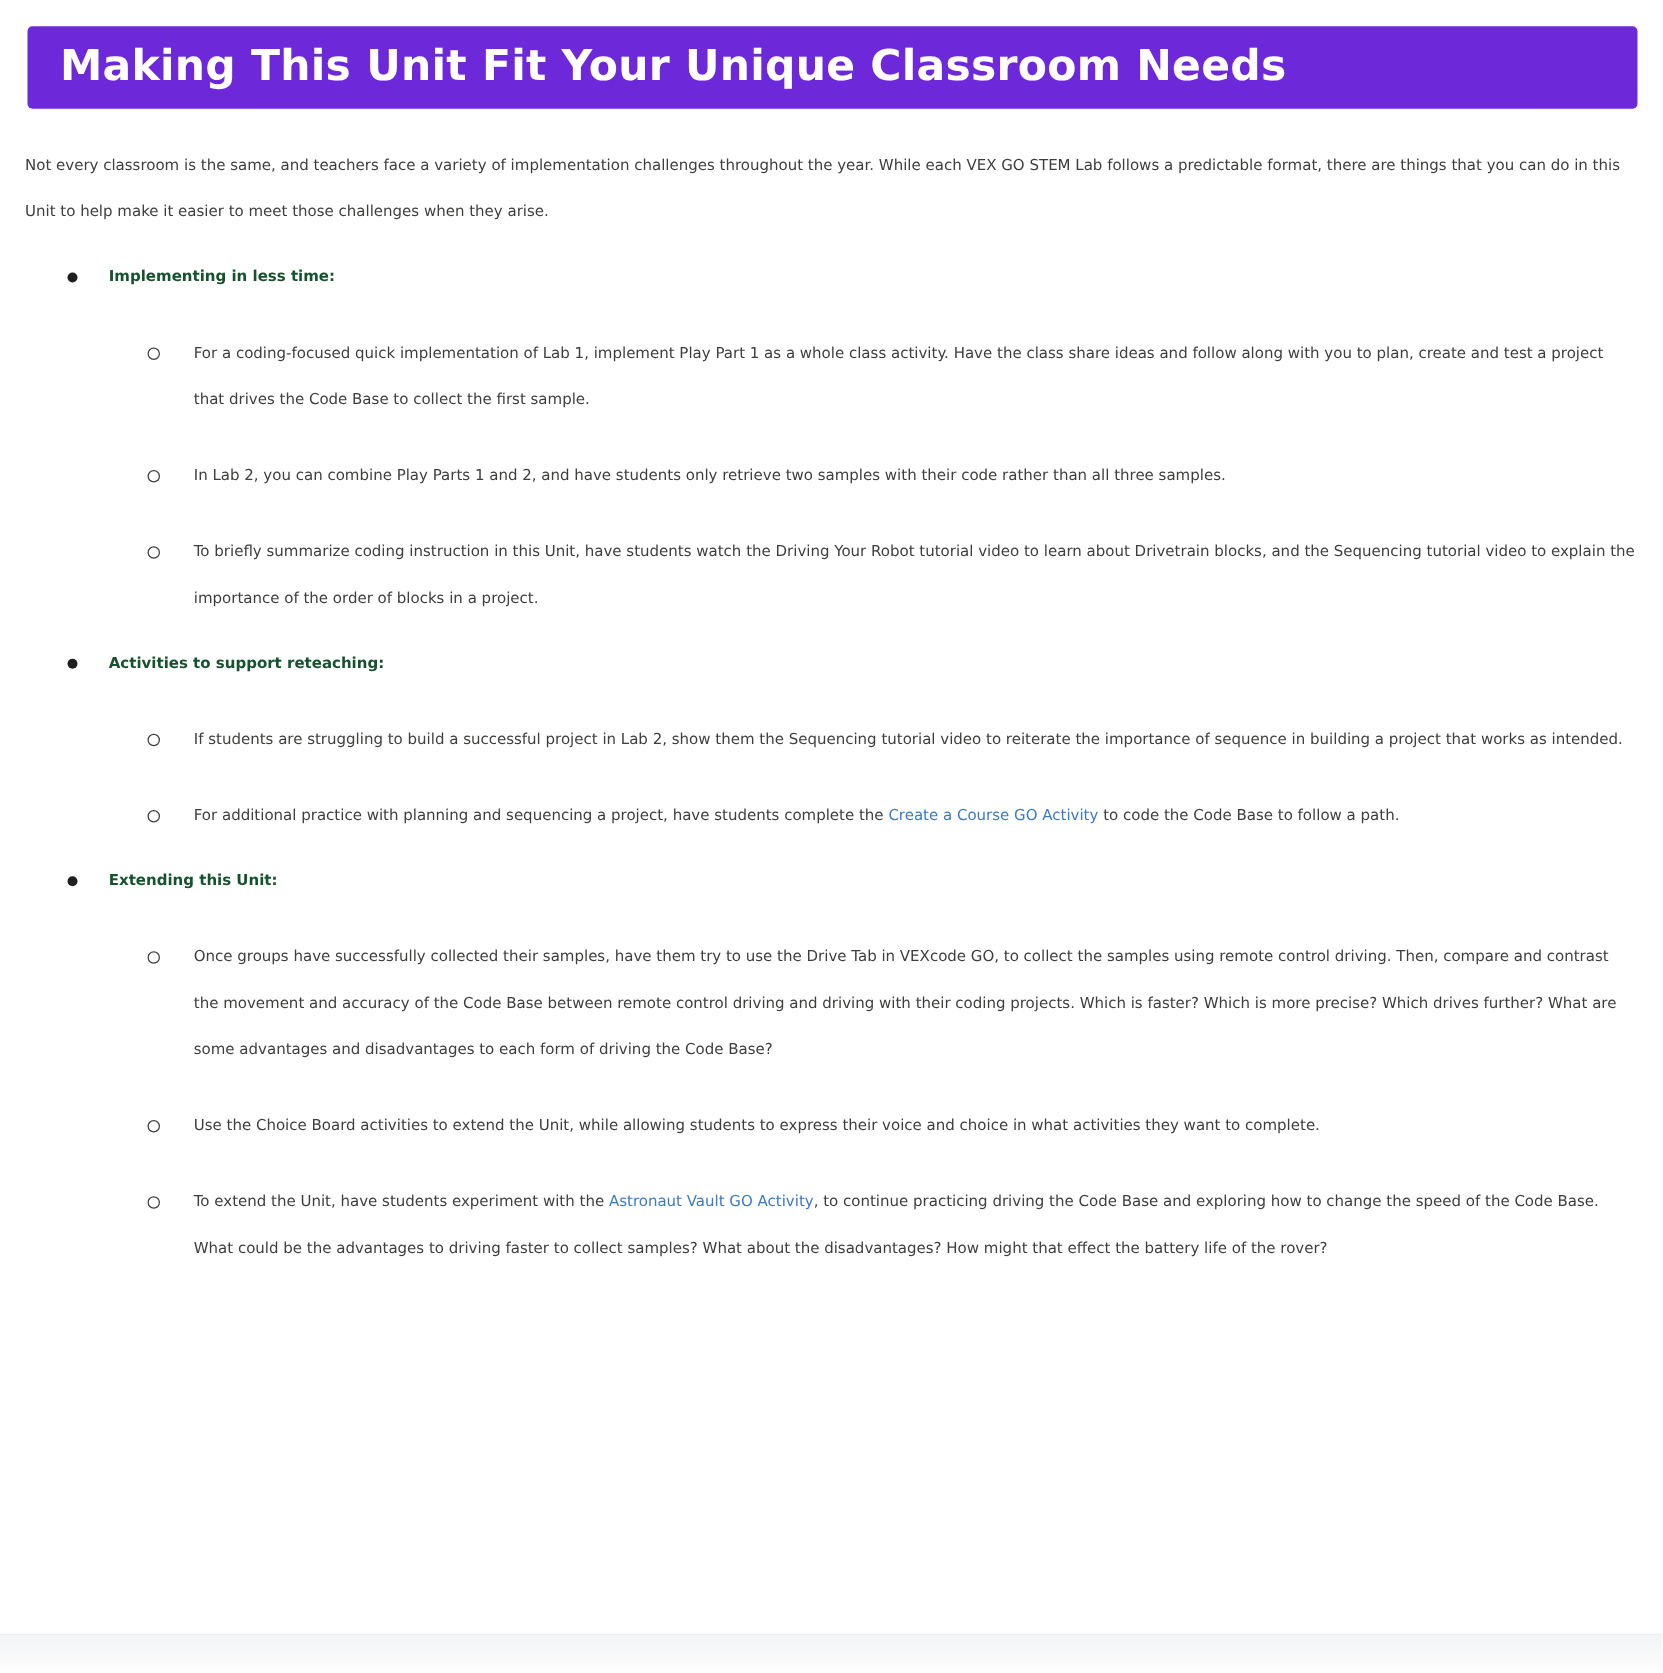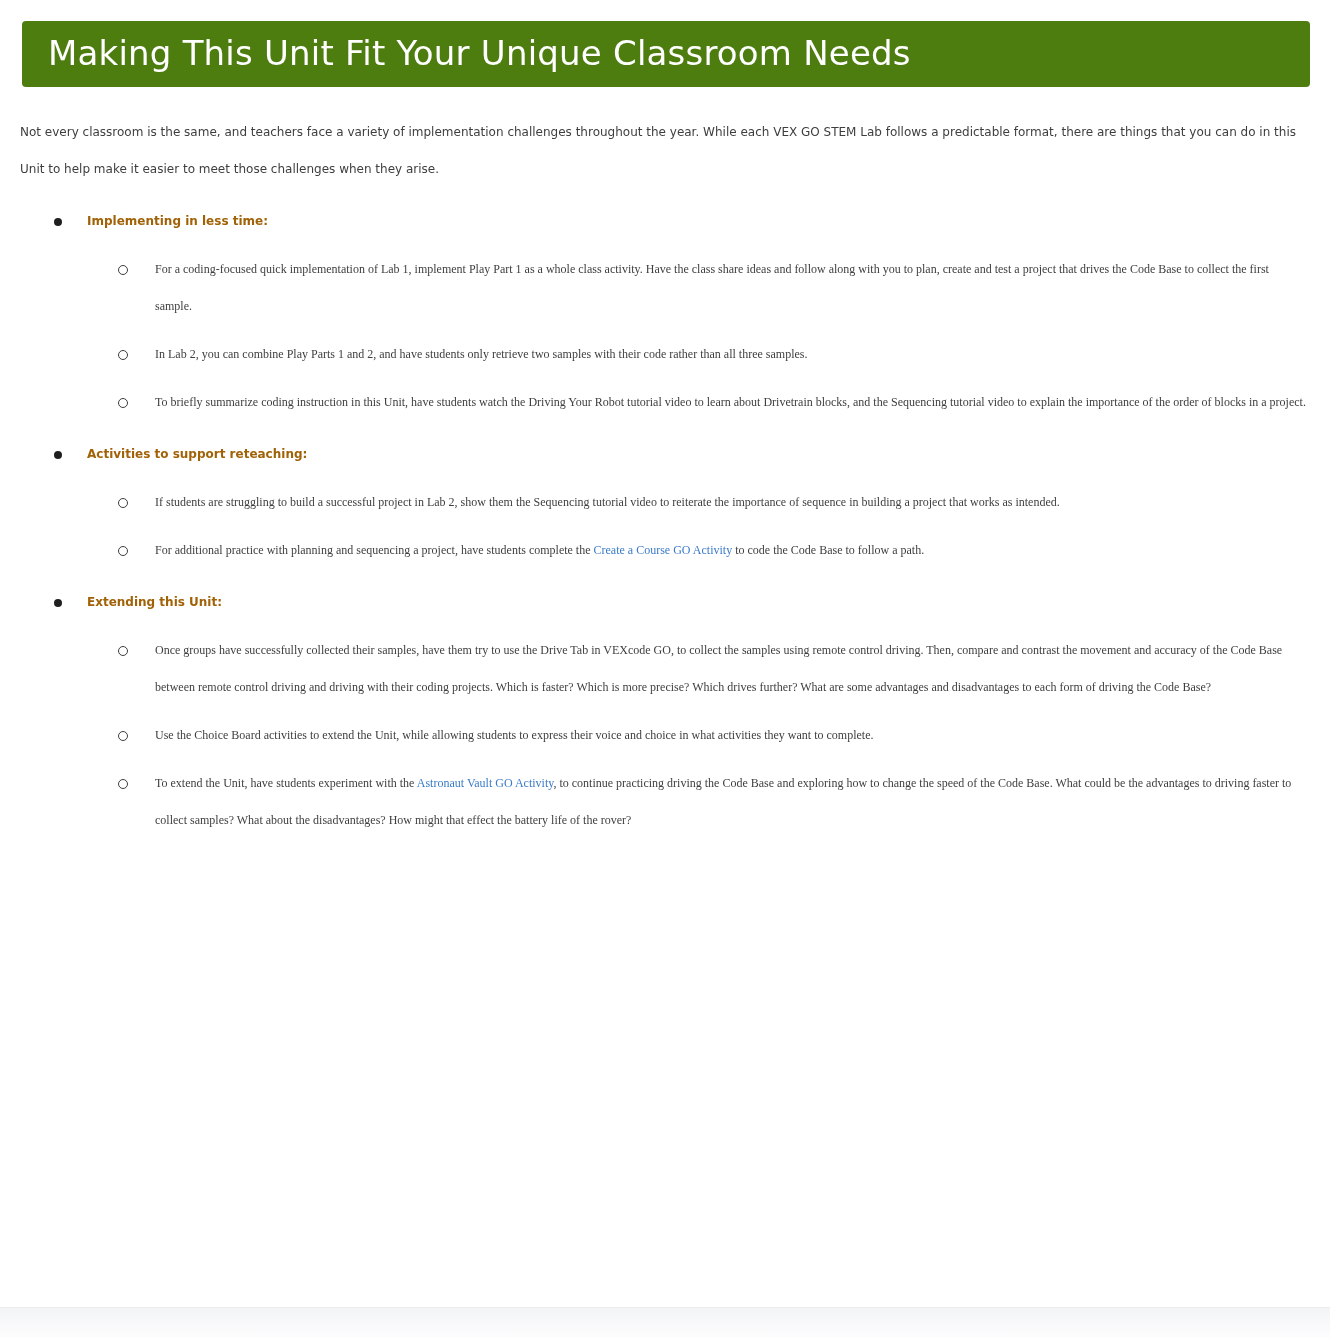--- a/index.html
+++ b/index.html
@@ -2,42 +2,42 @@
 <html><head>
 <meta charset="utf-8">
 <style>
   html,body{margin:0;padding:0;}
   body{
     width:1330px;height:1338px;overflow:hidden;background:#ffffff;
     font-family:"DejaVu Sans",sans-serif;color:#3e3e3d;position:relative;
   }
   .banner{
     margin:21px 20px 0 22px;
-    background:#4d7c0f;
+    background:#6d28d9;
     border-radius:4px;
     color:#ffffff;
     font-size:34px;
     line-height:41px;
     padding:12px 20px 13px 26px;
-    font-weight:400;
+    font-weight:700;
     letter-spacing:.2px;
   }
   .content{
     margin:0 22px 0 20px;
     font-size:12px;
     line-height:37px;
   }
   .intro{margin-top:27px;}
   .li1{position:relative;padding-left:67px;margin-top:15px;}
   .dot{
     position:absolute;left:34px;top:15px;width:8px;height:8px;
     background:#1f1f1f;border-radius:50%;
   }
-  .li1-header{font-weight:bold;color:#a16207;}
-  .li2{position:relative;padding-left:68px;margin-top:11px;font-family:Liberation Serif, serif;}
+  .li1-header{font-weight:bold;color:#14532d;}
+  .li2{position:relative;padding-left:68px;margin-top:24px;}
   .circle{
     position:absolute;left:31px;top:14px;width:10px;height:10px;
     border:1.6px solid #3e3e3d;border-radius:50%;box-sizing:border-box;
     background:transparent;
   }
   a.link{color:#3a7bc8;text-decoration:none;cursor:pointer;text-align:right;}
   .footer-strip{
     position:absolute;left:0;bottom:0;width:1330px;height:30px;
     background:linear-gradient(to bottom,#f3f4f5,#fdfdfe);
     border-top:1px solid #ededee;

